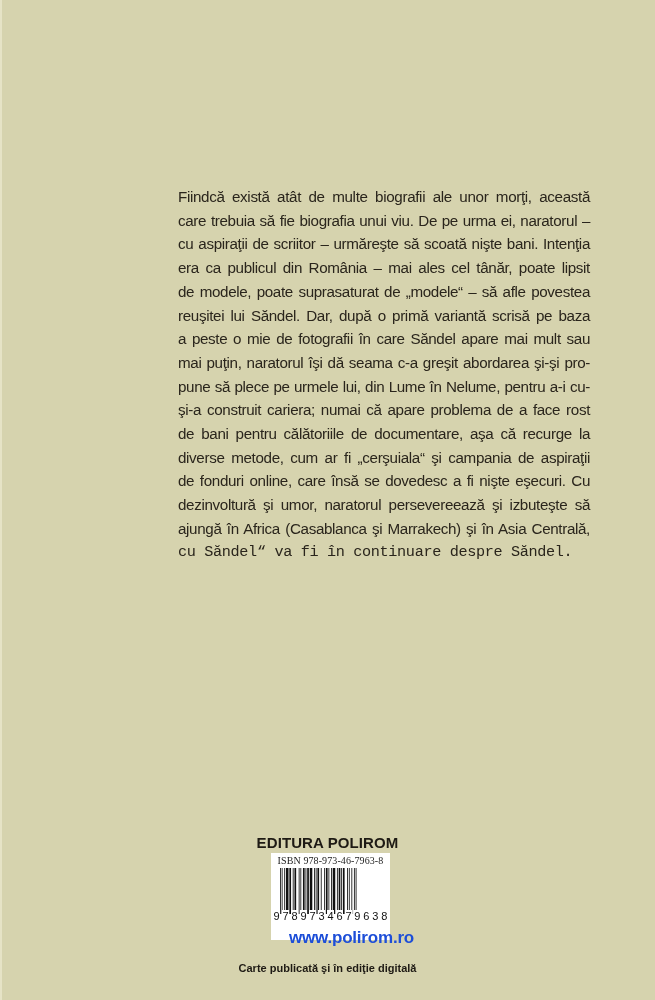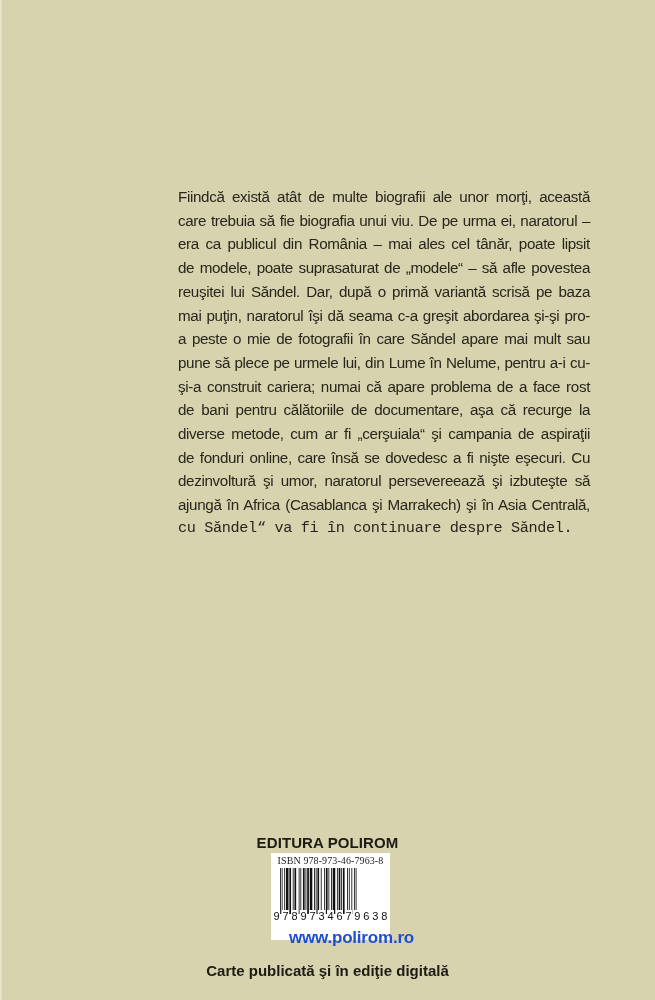--- a/index.html
+++ b/index.html
@@ -33,36 +33,37 @@
     position:absolute; left:2px; top:57px; width:115px;
     font-family:"Liberation Sans", sans-serif; font-size:11px; color:#111;
     display:flex; justify-content:space-between; letter-spacing:0;
   }
   .url {
     position:absolute; left:0; width:655px; top:928px; text-align:center;
     font-weight:bold; font-size:17px; color:#1d4ed8; letter-spacing:-0.2px;padding-left:24px;
   }
   .digital {
     position:absolute; left:0; width:655px; top:962px; text-align:center;
-    font-weight:bold; font-size:15px; color:#1e1a14;
+    font-weight:bold; font-size:11px; color:#1e1a14;
   }
 </style>
 </head>
 <body>
 
 <div class="edge"></div>
 
 <div class="blurb" id="blurb">
     <span class="line">Fiindcă există atât de multe biografii ale unor morţi, această</span>
     <span class="line">care trebuia să fie biografia unui viu. De pe urma ei, naratorul –</span>
+    <span class="line">cu aspiraţii de scriitor – urmăreşte să scoată nişte bani. Intenţia</span>
     <span class="line">era ca publicul din România – mai ales cel tânăr, poate lipsit</span>
     <span class="line">de modele, poate suprasaturat de „modele“ – să afle povestea</span>
     <span class="line">reuşitei lui Săndel. Dar, după o primă variantă scrisă pe baza</span>
+    <span class="line">a peste o mie de fotografii în care Săndel apare mai mult sau</span>
     <span class="line">mai puţin, naratorul îşi dă seama c-a greşit abordarea şi-şi pro-</span>
-    <span class="line">a peste o mie de fotografii în care Săndel apare mai mult sau</span>
     <span class="line">pune să plece pe urmele lui, din Lume în Nelume, pentru a-i cu-</span>
     <span class="line">şi-a construit cariera; numai că apare problema de a face rost</span>
     <span class="line">de bani pentru călătoriile de documentare, aşa că recurge la</span>
     <span class="line">diverse metode, cum ar fi „cerşuiala“ şi campania de aspiraţii</span>
     <span class="line">de fonduri online, care însă se dovedesc a fi nişte eşecuri. Cu</span>
     <span class="line">dezinvoltură şi umor, naratorul persevereează şi izbuteşte să</span>
     <span class="line">ajungă în Africa (Casablanca şi Marrakech) şi în Asia Centrală,</span>
     <span class="line last">cu Săndel“ va fi în continuare despre Săndel.</span>
   </div>
 

